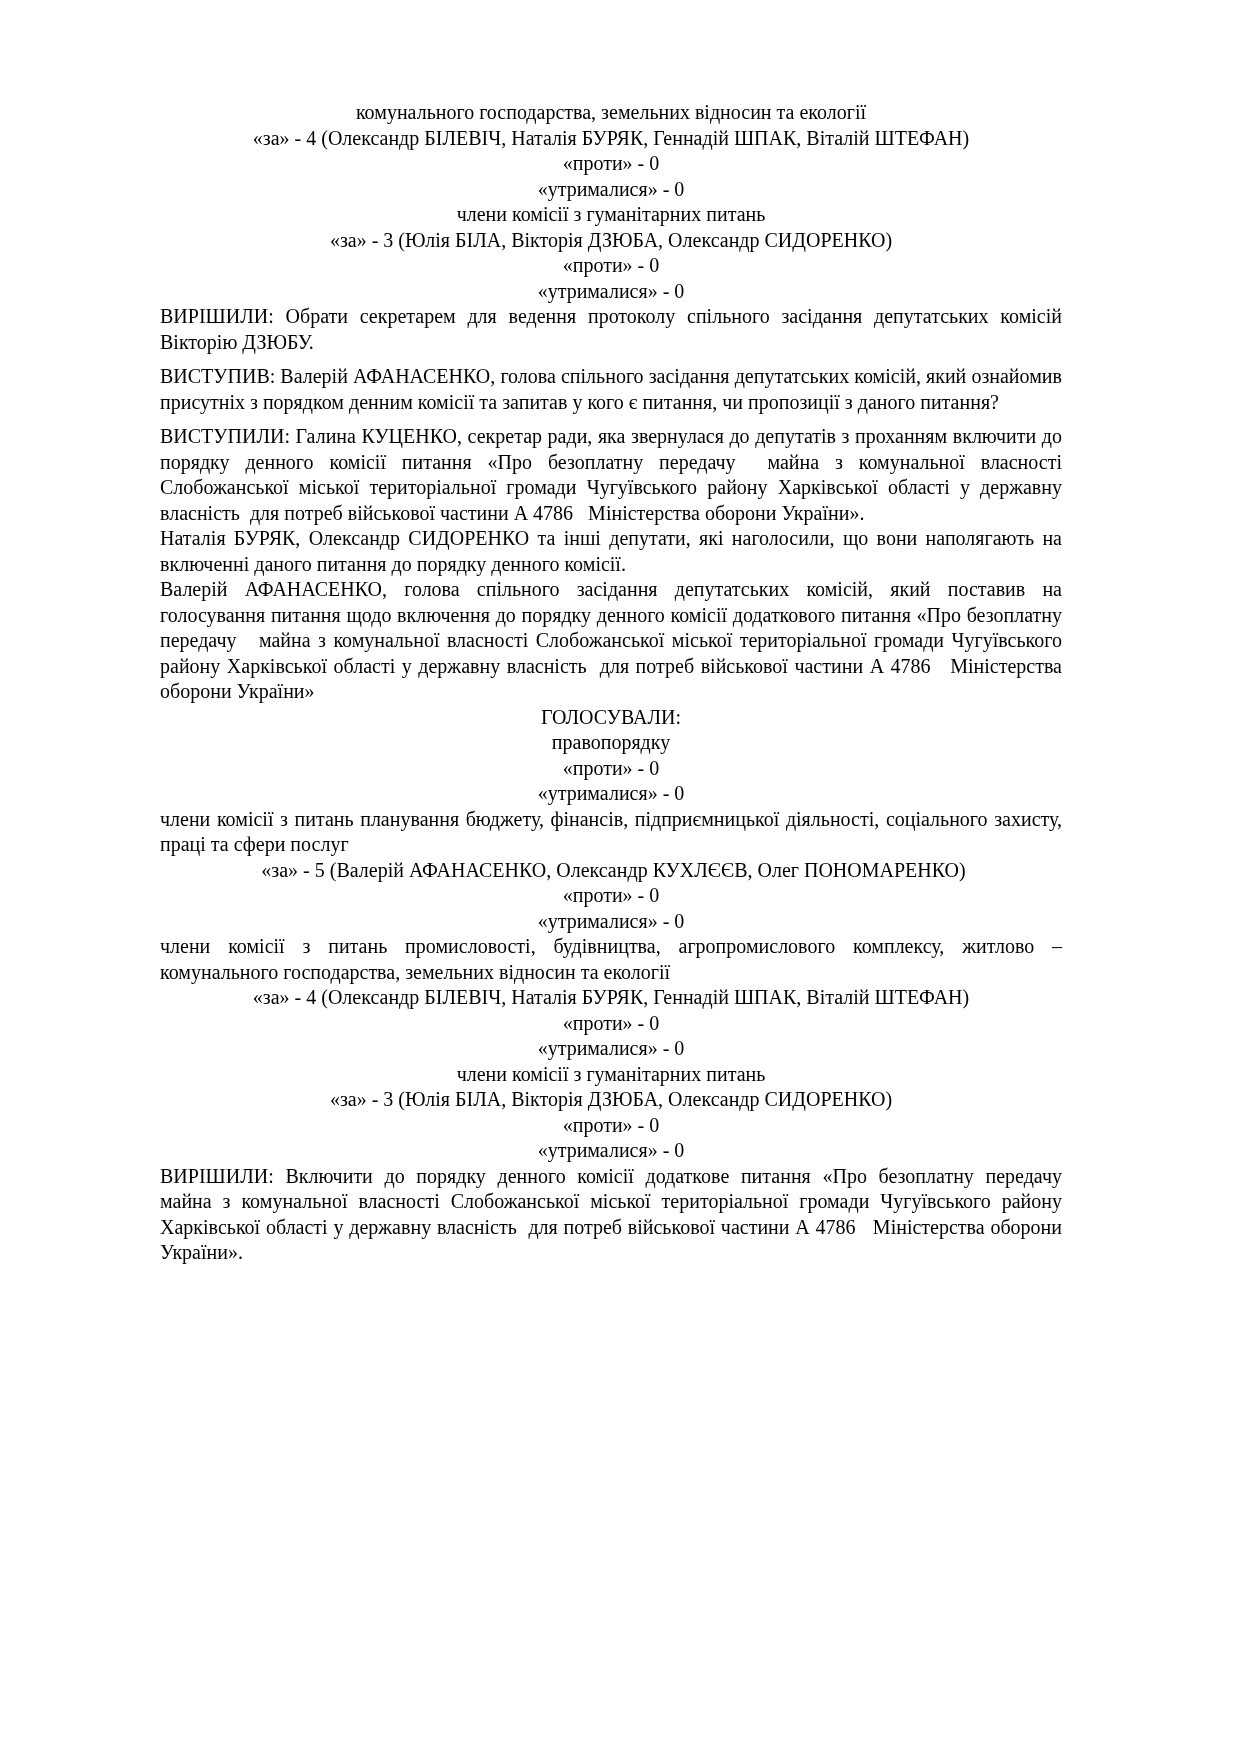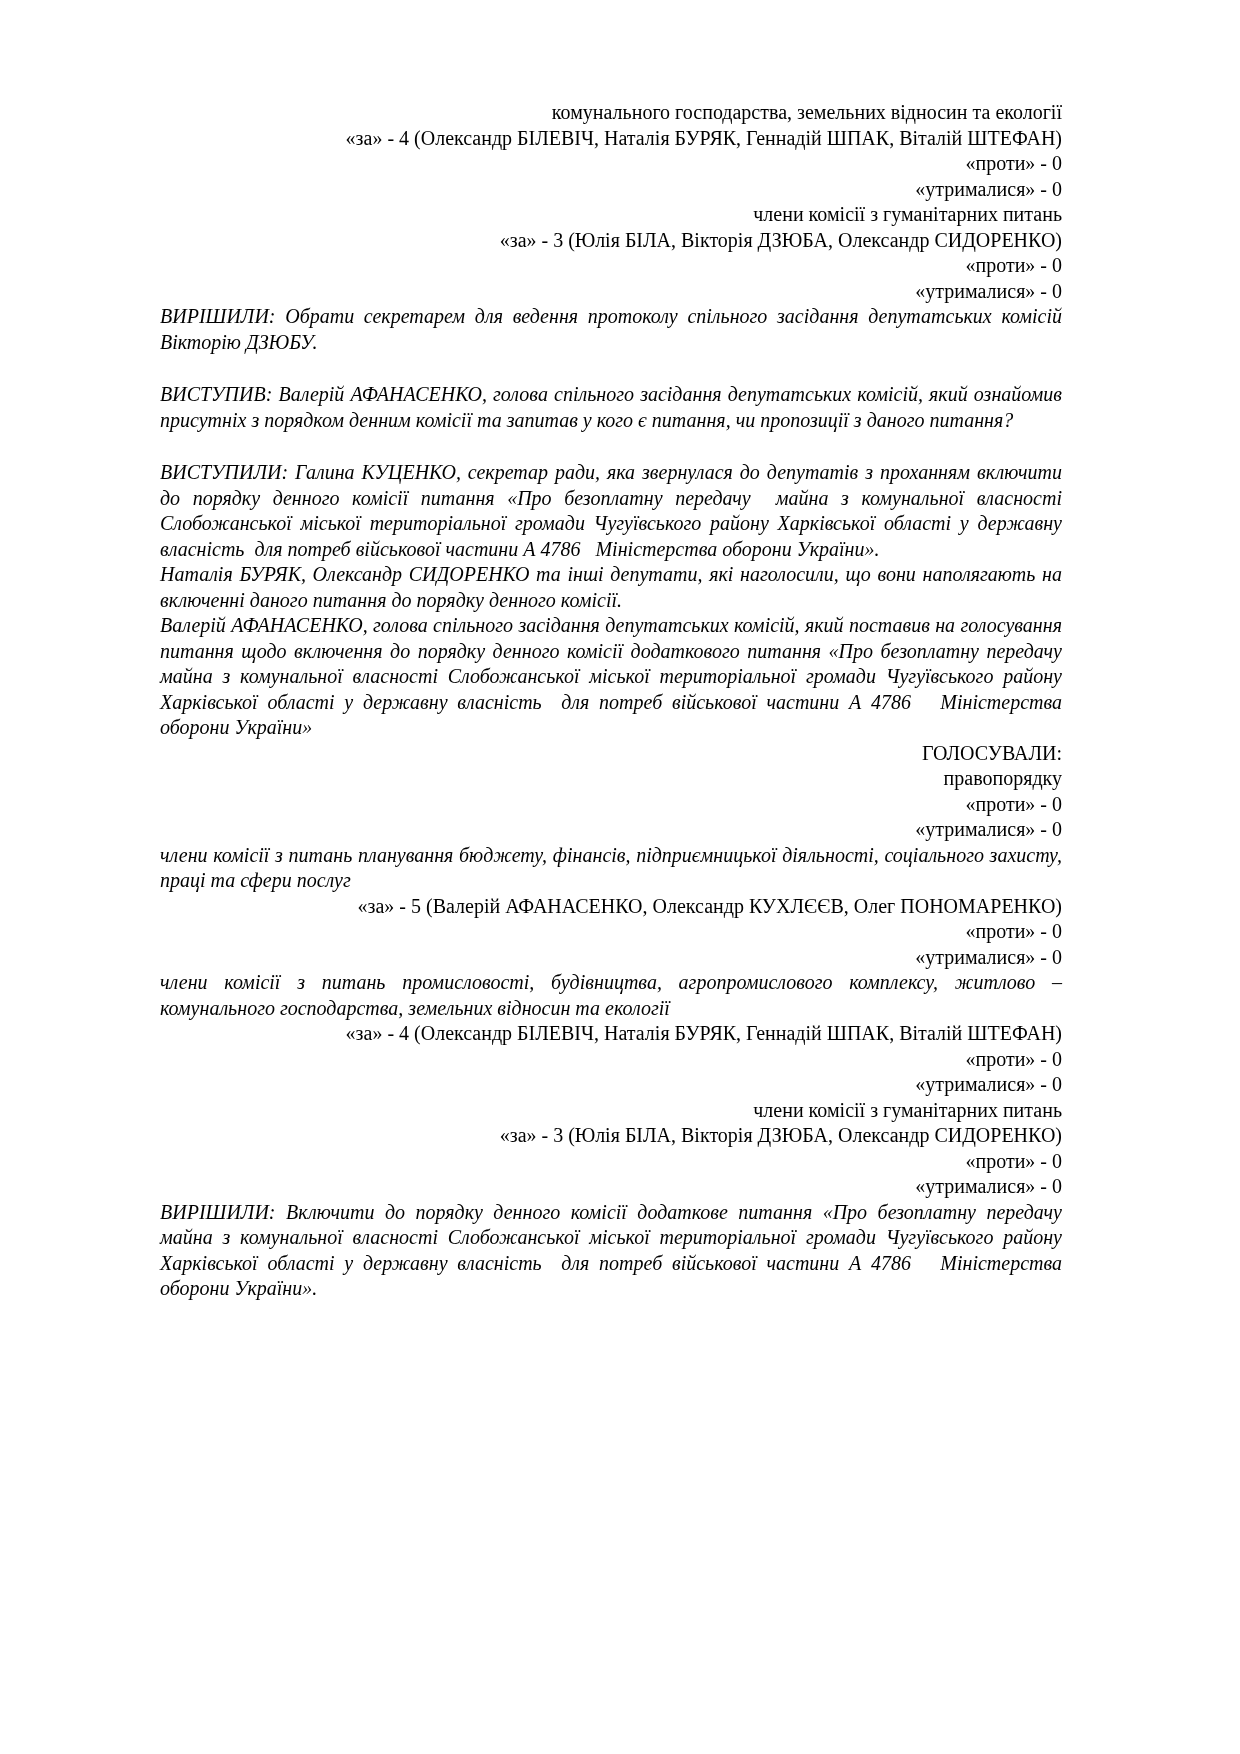--- a/index.html
+++ b/index.html
@@ -20,28 +20,27 @@
     color: #000000;
     padding: 100px 178px 0 160px;
     font-family: "Liberation Serif", "DejaVu Serif", serif;
     font-size: 20px;
     line-height: 25.5px;
   }
   .para {
     margin: 0;
     padding: 0;
     white-space: pre-wrap;
-    text-align: right;
+    text-align: center;
   }
   .para.j {
     text-align: justify;
-    font-style: italic;
   }
   .para.gap {
-    margin-top: 27px;
+    margin-top: 9px;
   }
 </style>
 </head>
 <body>
 
 <main class="page">
   <p class="para">комунального господарства, земельних відносин та екології</p>
   <p class="para">«за» - 4 (Олександр БІЛЕВІЧ, Наталія БУРЯК, Геннадій ШПАК, Віталій ШТЕФАН)</p>
   <p class="para">«проти» - 0</p>
   <p class="para">«утрималися» - 0</p>

